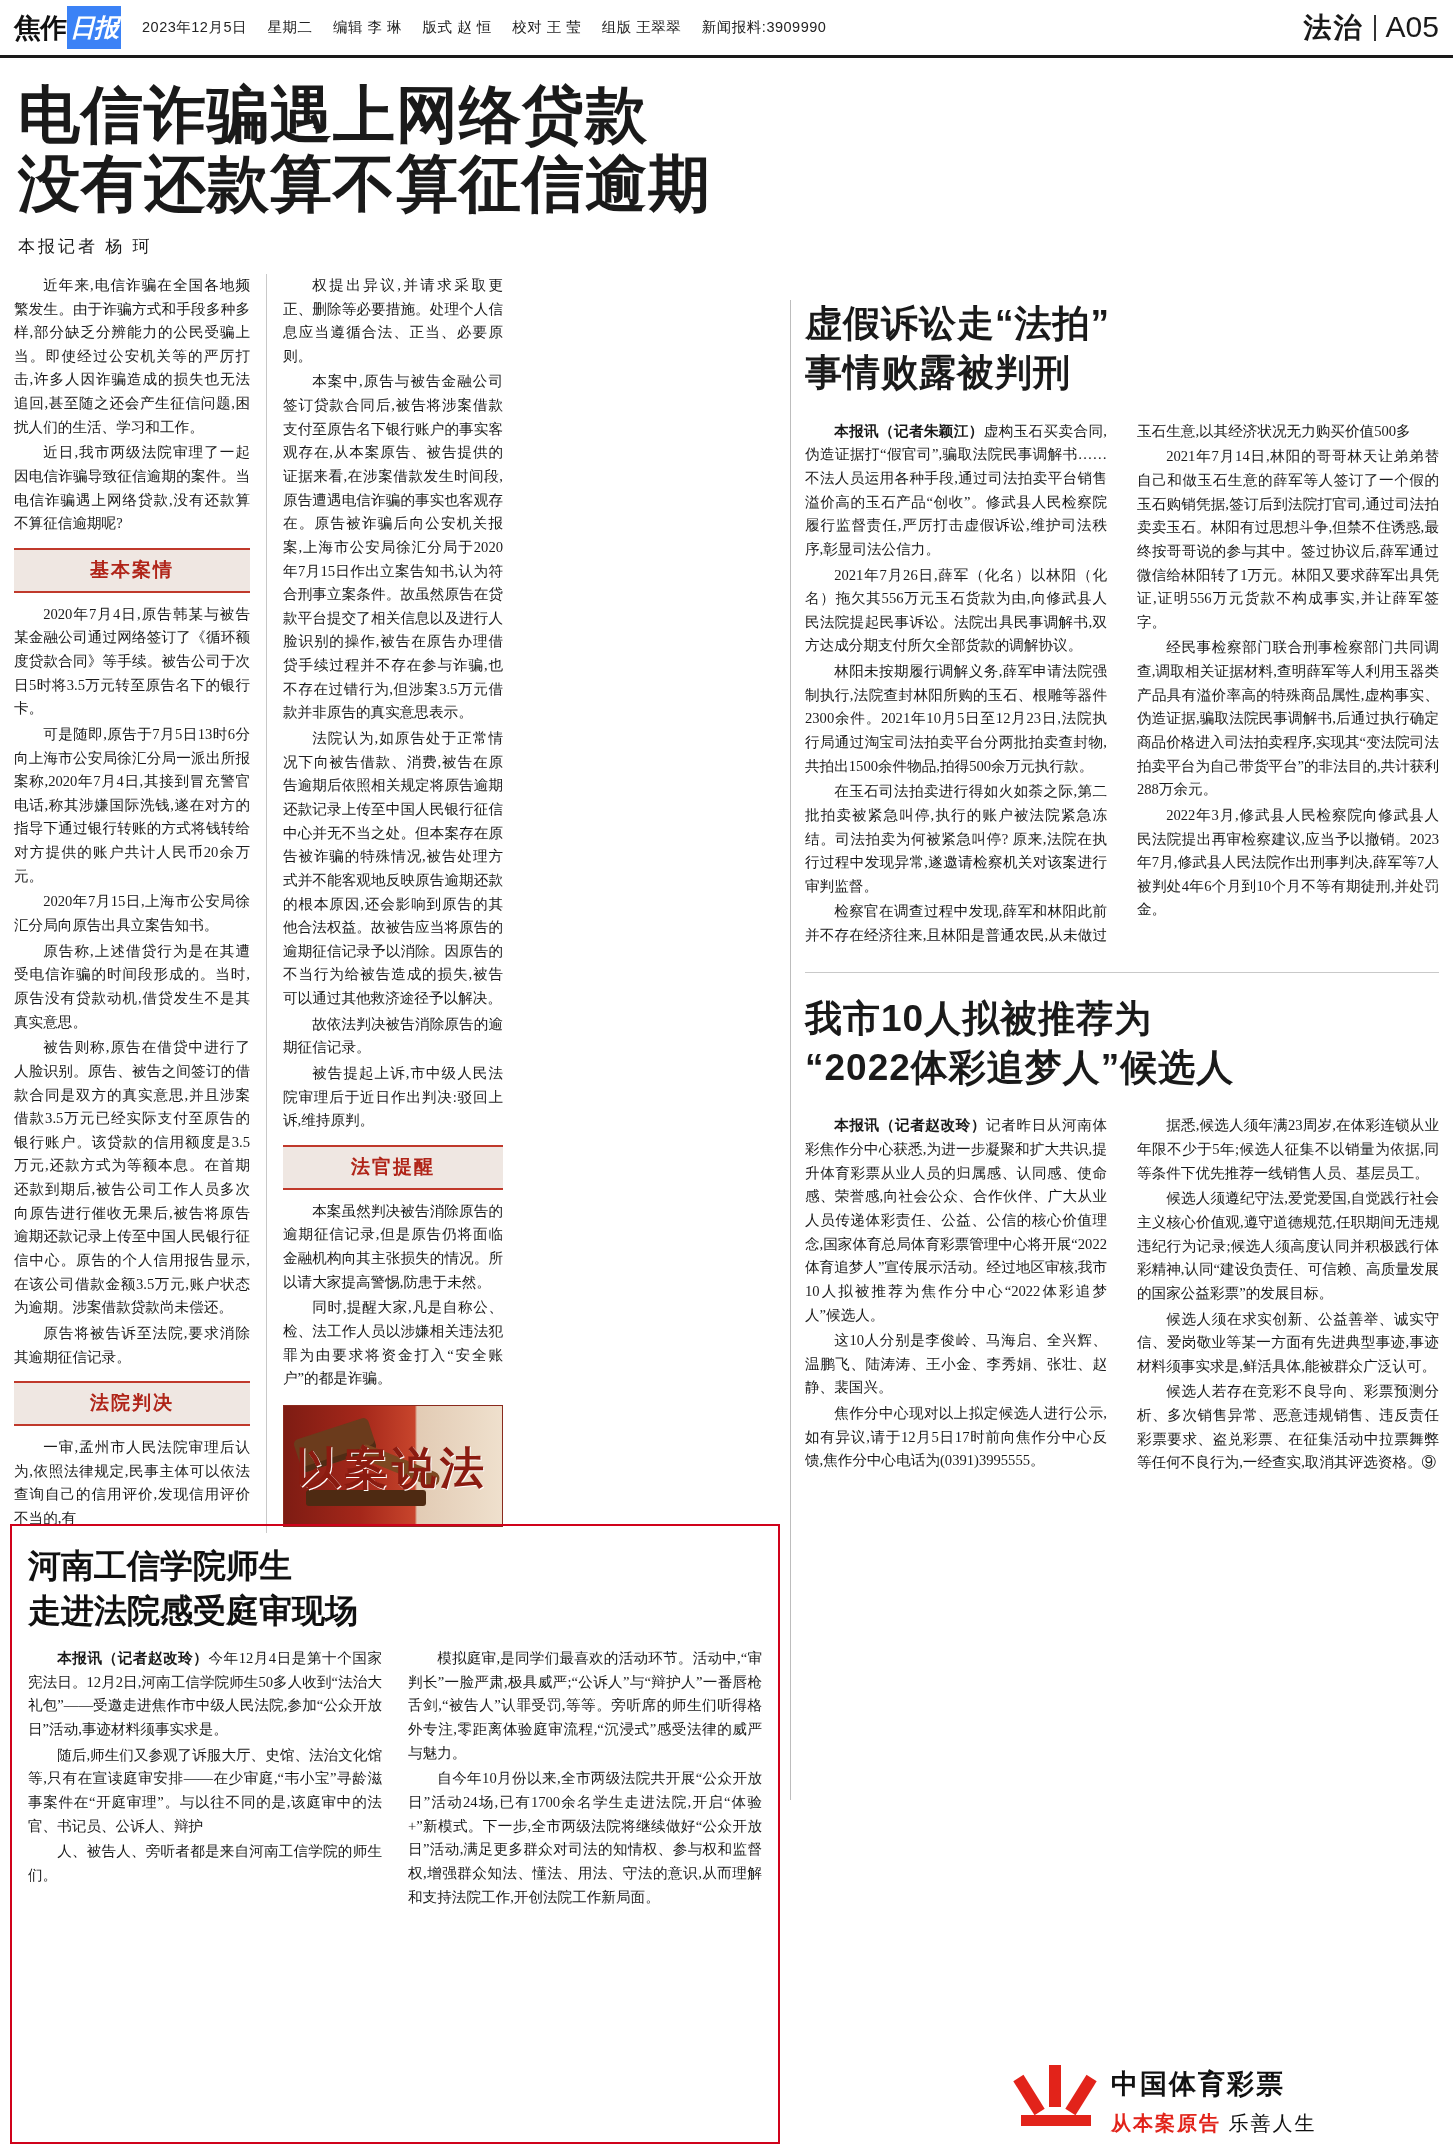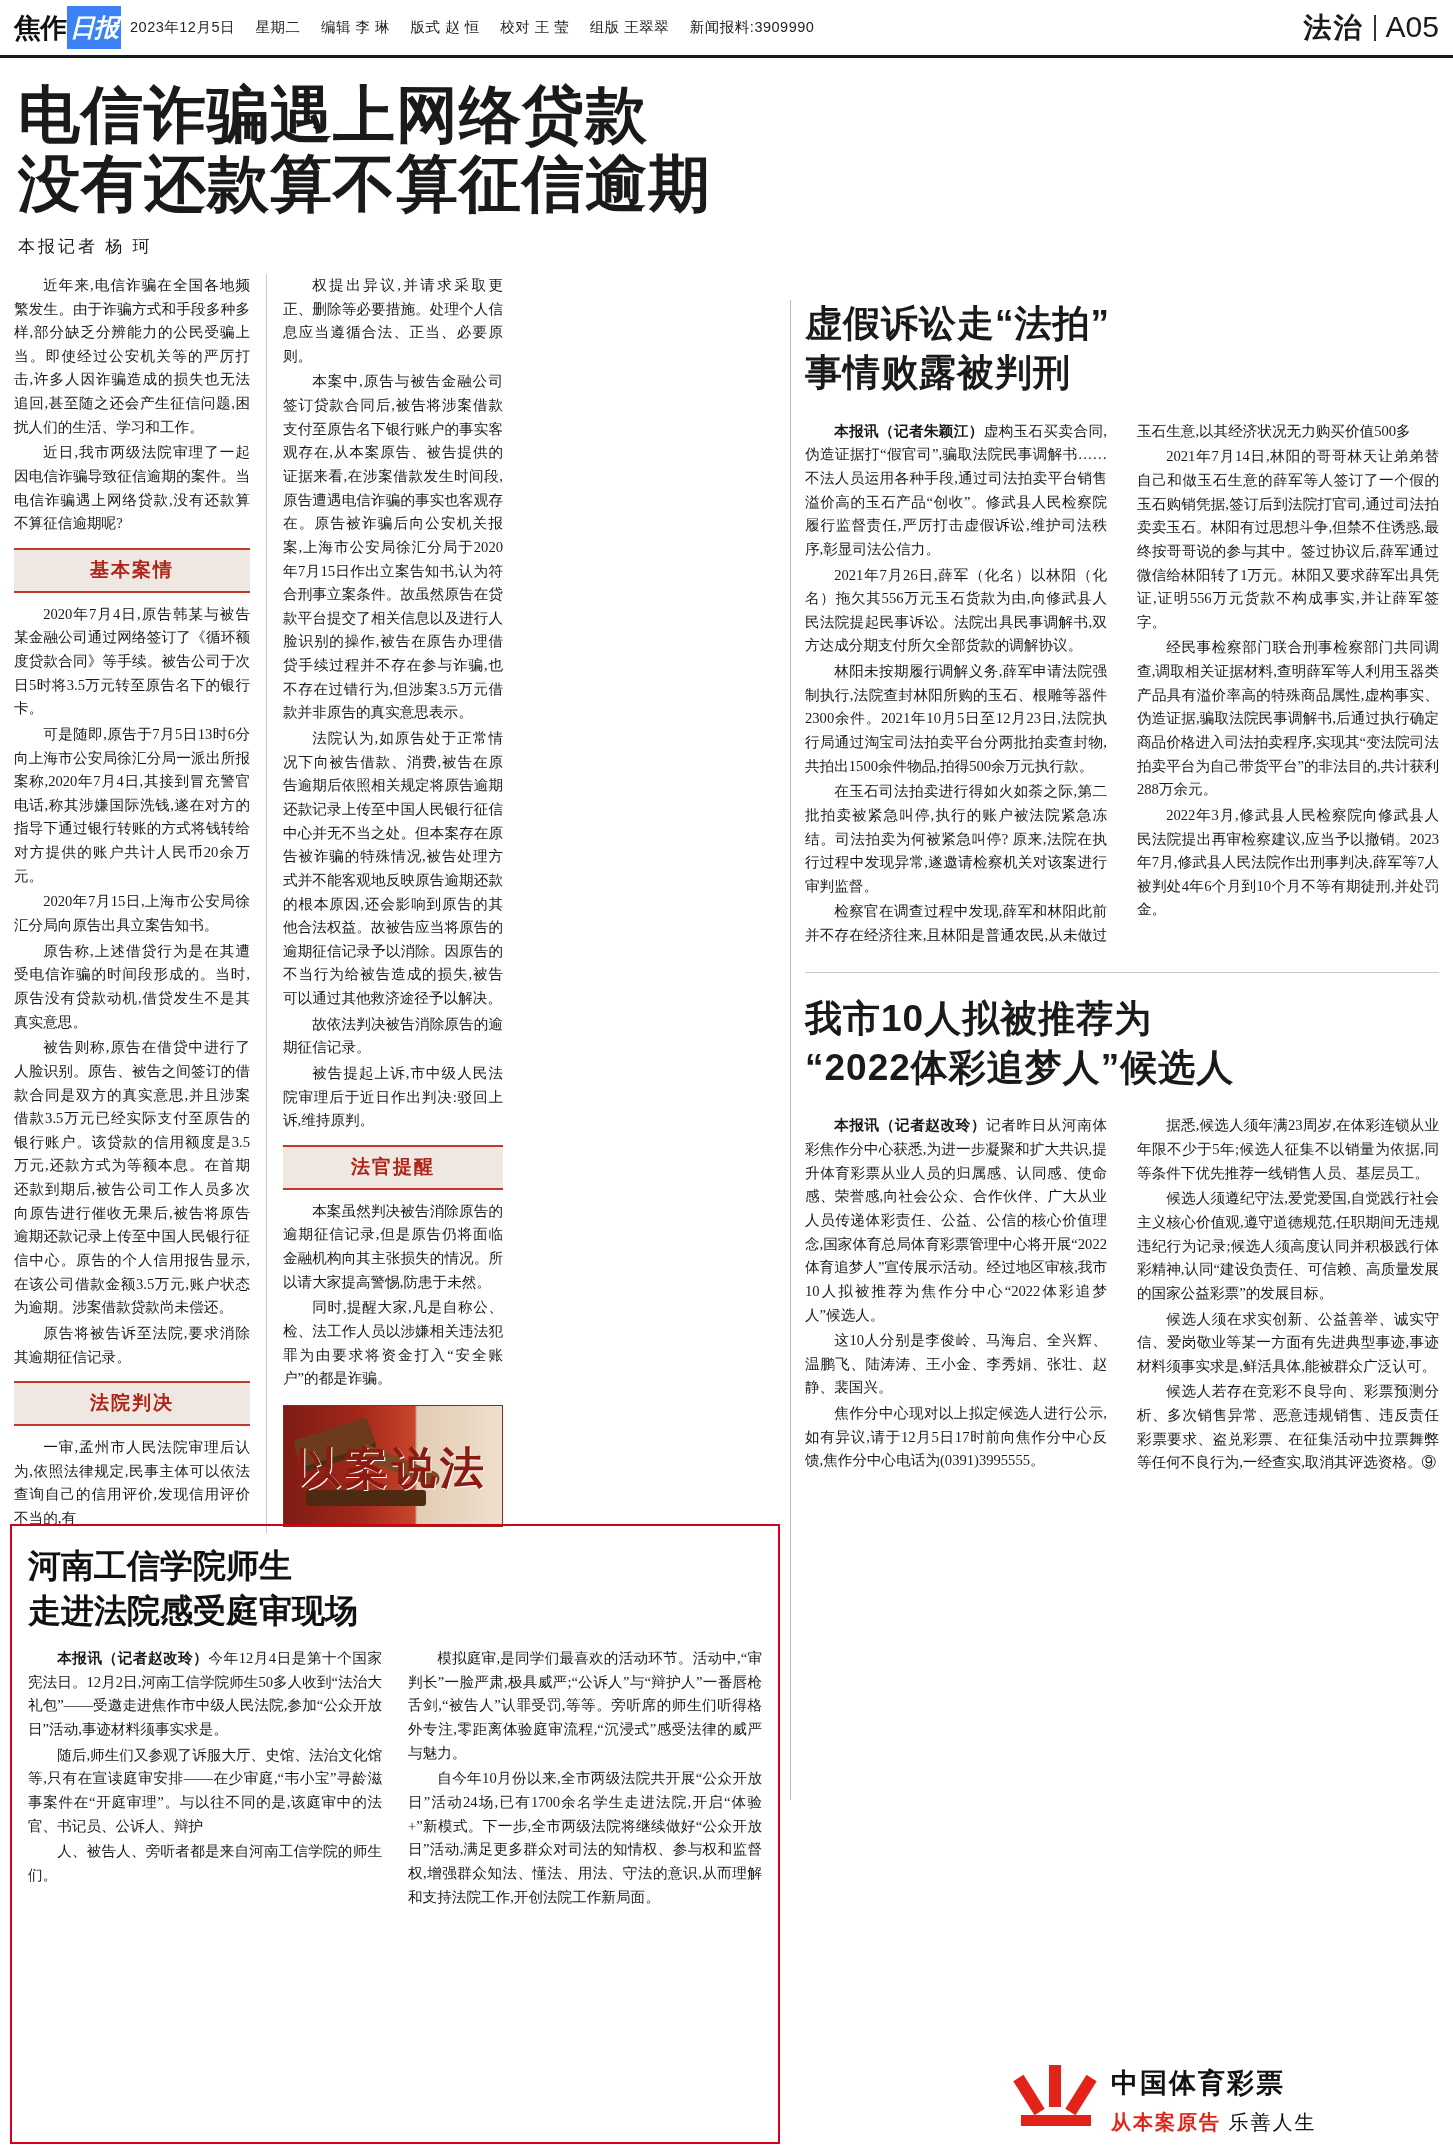--- a/index.html
+++ b/index.html
@@ -31,21 +31,21 @@
     padding: 0 14px;
     border-bottom: 3px solid #1a1a1a;
     box-sizing: border-box;
   }
   .logo {
     display: flex;
     align-items: center;
     font-weight: bold;
     font-size: 27px;
     letter-spacing: -1px;
-    margin-right: 8px;
+    margin-right: 20px;
     white-space: nowrap;
     text-align: center;
   }
   .logo .blk { color: #111; font-family: "Liberation Sans", sans-serif; font-weight: bold; }
   .logo .red {
     color: #ffffff;
     background: #3b82f6;
     padding: 5px 3px;
     margin: 0 1px;
     font-family: "Liberation Sans", sans-serif;
@@ -241,20 +241,21 @@
     text-shadow: 1px 1px 0 #fff;
   }
 
   
   .lottery {
     position: absolute;
     right: 18px;
     bottom: 18px;
     width: 420px;
     display: flex;
+    align-items: center;
     gap: 14px;
   }
   .lottery .mark {
     width: 82px; height: 72px;
     position: relative;
     flex: none;
   }
   .lottery .mark i {
     position: absolute;
     display: block;

